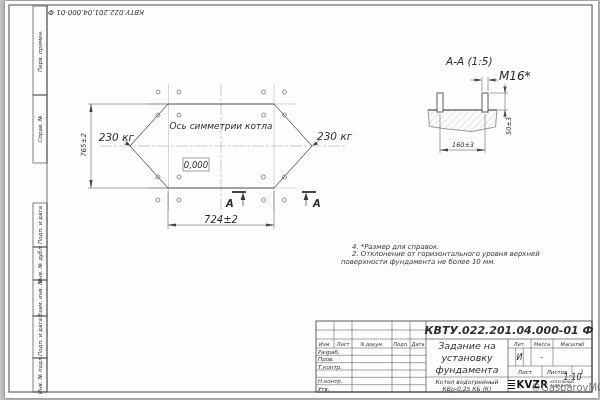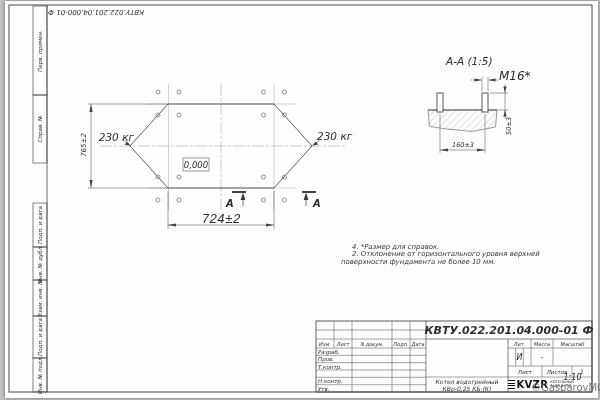--- a/index.html
+++ b/index.html
@@ -182,24 +182,25 @@
   <div class="strip-label" style="left:33px;top:280px;width:14px;height:36px;">
       <span>Взам. инв. №</span>
     </div>
   <div class="strip-label" style="left:33px;top:316px;width:14px;height:42px;">
       <span>Подп. и дата</span>
     </div>
   <div class="strip-label" style="left:33px;top:358px;width:14px;height:34px;">
       <span>Инв. № подл.</span>
     </div>
 
+  <div class="t c" style="left:160px;top:120px;width:122px;height:12px;font-size:9px;">Ось симметрии котла</div>
   <div class="t" style="left:92px;top:131px;width:42px;font-size:10.5px;text-align:right;">230 кг</div>
   <div class="t" style="left:317px;top:130px;font-size:10.5px;">230 кг</div>
   <div class="t c" style="left:183px;top:158px;width:26px;height:13px;font-size:8.5px;border-radius:6px;">0,000</div>
-  <div class="t c" style="left:196px;top:215px;width:50px;height:9px;font-size:13px;font-family:Liberation Mono, monospace;">724±2</div>
+  <div class="t c" style="left:196px;top:215px;width:50px;height:9px;font-size:10px;">724±2</div>
   <div class="t c rot90" style="left:64px;top:139px;width:40px;height:12px;font-size:7px;">765±2</div>
   <div class="t" style="left:226px;top:198px;font-size:10px;font-weight:bold;">А</div>
   <div class="t" style="left:313px;top:198px;font-size:10px;font-weight:bold;">А</div>
 
   <div class="t" style="left:446px;top:55px;font-size:10.5px;">А-А (1:5)</div>
   <div class="t" style="left:499px;top:69px;font-size:12px;">М16*</div>
   <div class="t c rot90" style="left:489px;top:120px;width:40px;height:12px;font-size:6.5px;">50±3</div>
   <div class="t c" style="left:444px;top:141px;width:38px;height:8px;font-size:6.5px;">160±3</div>
 
   <div id="notes">
@@ -214,20 +215,21 @@
   <div class="t c tb-small" style="left:352px;top:339px;width:40px;height:9px;">N докум.</div>
   <div class="t c tb-small" style="left:392px;top:339px;width:18px;height:9px;">Подп.</div>
   <div class="t c tb-small" style="left:410px;top:339px;width:16px;height:9px;">Дата</div>
 
   <div class="t" style="left:318px;top:349px;font-size:5.5px;">Разраб.</div>
   <div class="t" style="left:318px;top:356.3px;font-size:5.5px;">Пров.</div>
   <div class="t" style="left:318px;top:363.7px;font-size:5.5px;">Т.контр.</div>
   <div class="t" style="left:318px;top:378.3px;font-size:5.5px;">Н.контр.</div>
   <div class="t" style="left:318px;top:385.7px;font-size:5.5px;">Утв.</div>
 
+  <div class="t c" style="left:427px;top:339px;width:80px;height:38px;font-size:9.5px;line-height:12px;white-space:normal;">Задание на установку фундамента</div>
   <div class="t c" style="left:427px;top:377px;width:80px;height:15px;font-size:6px;line-height:7px;white-space:normal;">Котел водогрейный КВр-0,25 КБ (К)</div>
 
   <div class="t c tb-small" style="left:508px;top:339px;width:23px;height:9px;">Лит.</div>
   <div class="t c tb-small" style="left:531px;top:339px;width:22px;height:9px;">Масса</div>
   <div class="t c tb-small" style="left:553px;top:339px;width:39px;height:9px;">Масштаб</div>
   <div class="t c" style="left:515.7px;top:348px;width:7.6px;height:18px;font-size:8px;">И</div>
   <div class="t c" style="left:531px;top:348px;width:22px;height:18px;font-size:8px;">-</div>
   <div class="t c" style="left:553px;top:368px;width:39px;height:18px;font-size:8px;">1:10</div>
 
   <div class="t c" style="left:508px;top:366px;width:34px;height:11px;font-size:5.5px;">Лист</div>

